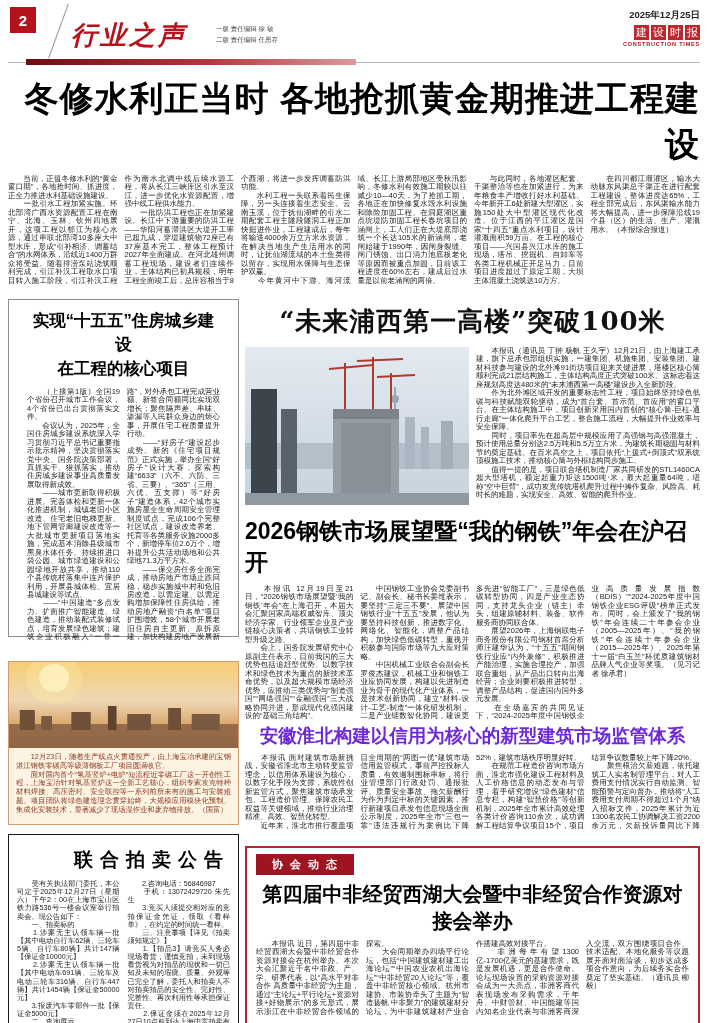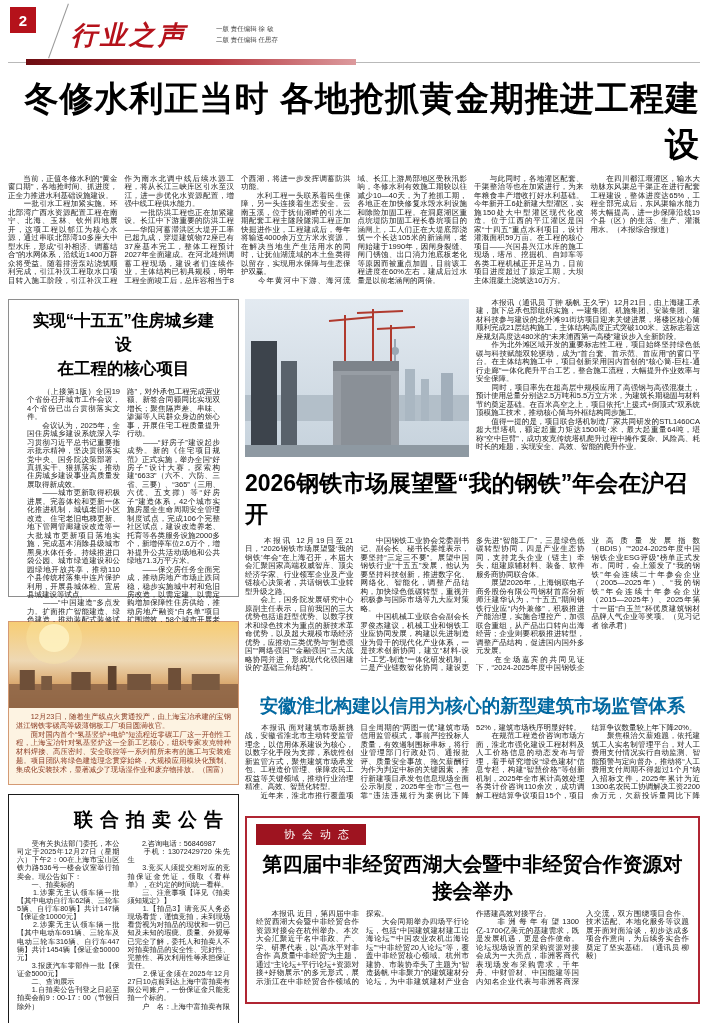--- a/index.html
+++ b/index.html
@@ -27,61 +27,71 @@
                background:linear-gradient(90deg,#6e0d12,#b5353c 55%,#dc9a9d)}
   
   .lead-headline{margin:9px 0 7px;text-align:right;font-size:34px;font-weight:900;letter-spacing:1px;color:#000}
   .body-text{font-size:7.5px;line-height:1.13;text-align:justify;white-space:pre-line;overflow:hidden;color:#222}
   .lead-body{height:117px;column-count:6;column-gap:7px;column-fill:auto}
   
   .grid{display:flex;gap:6px;margin-top:7px}
   .left-col{width:231px;flex:none}
   .right-col{flex:1;min-width:0}
   
-  .housing-box{border:1px solid #8e8e8e;padding:7px 18px 4px;height:298px;box-sizing:border-box}
+  .housing-box{border:1px solid #8e8e8e;padding:7px 18px 4px;height:338px;box-sizing:border-box}
   .housing-head{text-align:center;font-size:16.5px;font-weight:900;line-height:1.45;margin:2px 0 7px;color:#000}
   .housing-body{height:262px;column-count:2;column-gap:7px;column-fill:auto}
   .photo-box{border:1px solid #d49a74;margin-top:24px;box-sizing:border-box}
   .photo-box svg{display:block;width:100%;height:86px}
   .caption{background:#fdf3e2;color:#8a3a22;padding:5px 7px 5px;font-size:7.3px;line-height:1.2;
            text-align:justify;white-space:pre-line;height:76px;box-sizing:border-box;overflow:hidden}
   .auction-box{border:1.5px solid #1a1a1a;margin-top:9px;padding:6px 8px;box-sizing:border-box;height:245px}
   .auction-companies{text-align:center;font-size:11.5px;font-weight:900;margin-top:3px;color:#000}
   .auction-title{text-align:right;font-family:"DejaVu Serif","Liberation Serif",serif;font-size:19px;
                  font-weight:900;letter-spacing:7px;margin:6px 0 7px;color:#000}
   .auction-body{height:178px;column-count:2;column-gap:8px;column-fill:auto;font-size:7.2px}
   
   .tower-head{text-align:center;font-family:"DejaVu Serif","Liberation Serif",serif;font-weight:700;
               font-size:26px;letter-spacing:1px;margin:5px 0 8px;color:#111}
   .tower-row{display:flex;gap:7px}
   .tower-photo{width:224px;flex:none}
   .tower-photo svg{display:block;width:224px;height:158px}
   .tower-body{flex:1;height:158px}
   .steel-head{text-align:left;font-size:23px;font-weight:900;margin:11px 0 7px;color:#000}
   .steel-body{height:138px;column-count:4;column-gap:7px;column-fill:auto}
-  .huaibei-head{text-align:center;font-size:18.5px;font-weight:900;margin:18px 0 6px;color:#0369a1}
+  .huaibei-head{text-align:center;font-size:18.5px;font-weight:900;margin:0 0 6px;color:#6d28d9}
   .huaibei-body{height:84px;column-count:4;column-gap:7px;column-fill:auto}
   .assoc-box{border:2px solid #b02532;margin-top:8px;padding:5px 9px 8px;box-sizing:border-box}
-  .assoc-label{display:inline-block;background:#9e1420;color:#fff;font-weight:normal;font-size:11px;
-               letter-spacing:7px;padding:3px 10px 3px 28px;margin:1px 0 3px}
+  .assoc-label{display:inline-block;background:#9e1420;color:#fff;font-weight:bold;font-size:11px;
+               letter-spacing:7px;padding:3px 10px 3px 16px;margin:1px 0 3px}
   .africa-head{text-align:center;font-size:20px;font-weight:900;margin:3px 0 5px;color:#000}
   .africa-body{height:84px;column-count:4;column-gap:7px;column-fill:auto}
 </style>
 </head>
 <body>
 
 <div class="page">
 
   <header class="masthead">
     <div class="page-num">2</div>
     <div class="slash"></div>
     <div class="section-title">行业之声</div>
     <div class="editors">
       <div>一版  责任编辑  徐 敏</div>
       <div>二版  责任编辑  任思存</div>
+    </div>
+    <div class="mast-right">
+      <div class="date">2025年12月25日</div>
+      <div class="tiles">
+        <div class="tile">建</div>
+        <div class="tile">设</div>
+        <div class="tile">时</div>
+        <div class="tile">报</div>
+      </div>
+      <div class="logo-sub">CONSTRUCTION TIMES</div>
     </div>
   </header>
   <div class="rule">
     <div class="rule-line"></div>
     <div class="rule-accent"></div>
   </div>
 
   <h1 class="lead-headline">冬修水利正当时 各地抢抓黄金期推进工程建设</h1>
   <div class="lead-body body-text">　　当前，正值冬修水利的“黄金窗口期”，各地抢时间、抓进度，正全力推进水利基础设施建设。
 　　一批引水工程加紧实施。环北部湾广西水资源配置工程在南宁、北海、玉林、钦州四地展开，这项工程以郁江为核心水源，通过串联北部湾10多座大中型水库，形成“引补相济、调蓄结合”的水网体系，沿线近1400万群众将受益。随着排涝泵站浇筑顺利完成，引江补汉工程取水口项目转入施工阶段，引江补汉工程作为南水北调中线后续水源工程，将从长江三峡库区引水至汉江，进一步优化水资源配置，增强中线工程供水能力。
@@ -153,20 +163,21 @@
 　　户　名：上海中富拍卖有限公司
 　　开户行：中国民生银行股份有限公司上海虹汇支行
 　　账　号：020601470011364</div>
       </section>
 
     </aside>
 
     <main class="right-col">
 
       <section>
+        <h2 class="tower-head">“未来浦西第一高楼”突破100米</h2>
         <div class="tower-row">
           <div class="tower-photo">
             <svg viewBox="0 0 224 158" preserveAspectRatio="none">
               <defs>
                 <linearGradient id="sky" x1="0" y1="0" x2="0" y2="1">
                   <stop offset="0" stop-color="#e3eaf1"></stop>
                   <stop offset="1" stop-color="#c6d2dc"></stop>
                 </linearGradient>
               </defs>
               <rect width="224" height="158" fill="url(#sky)"></rect>

